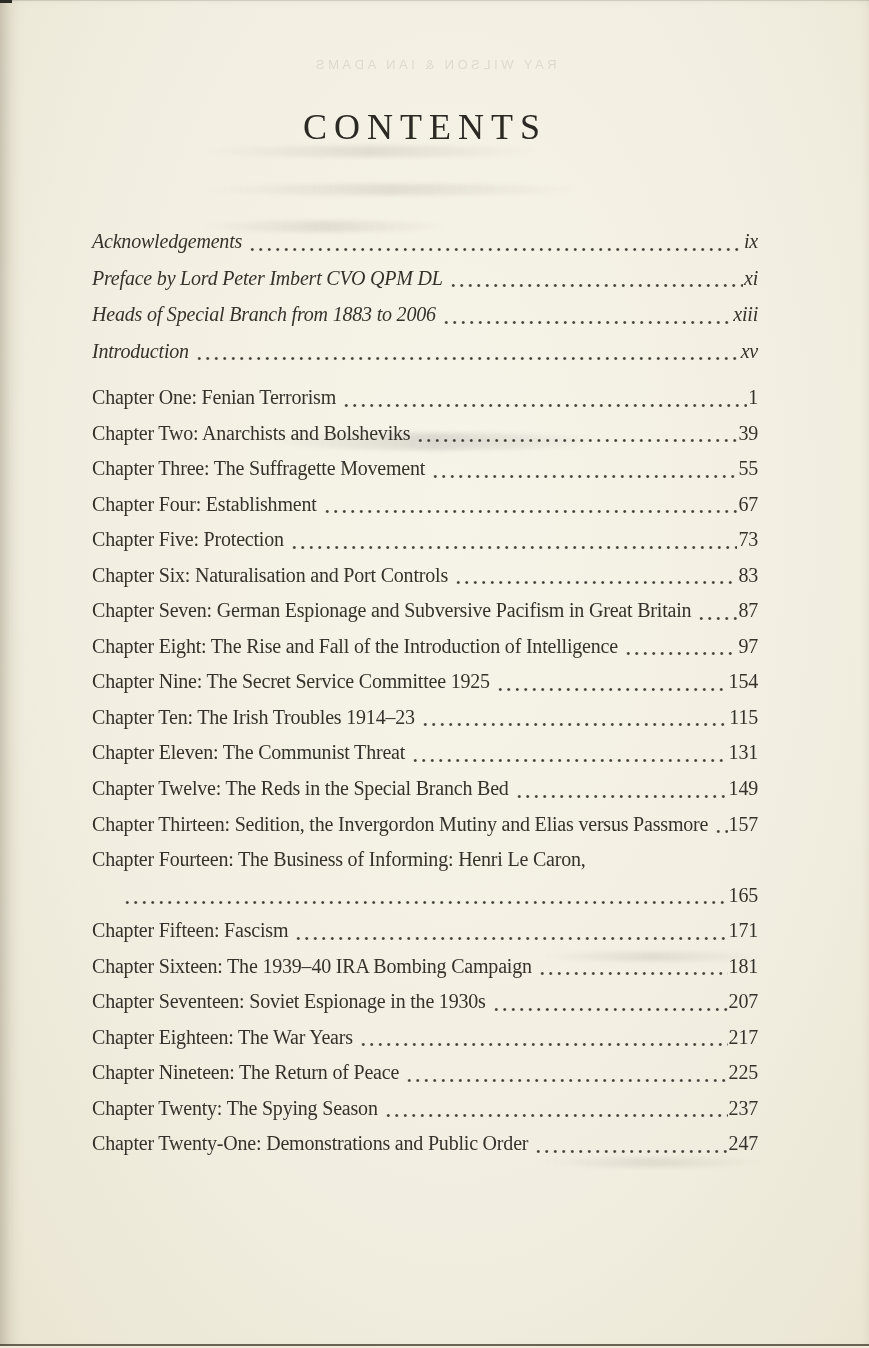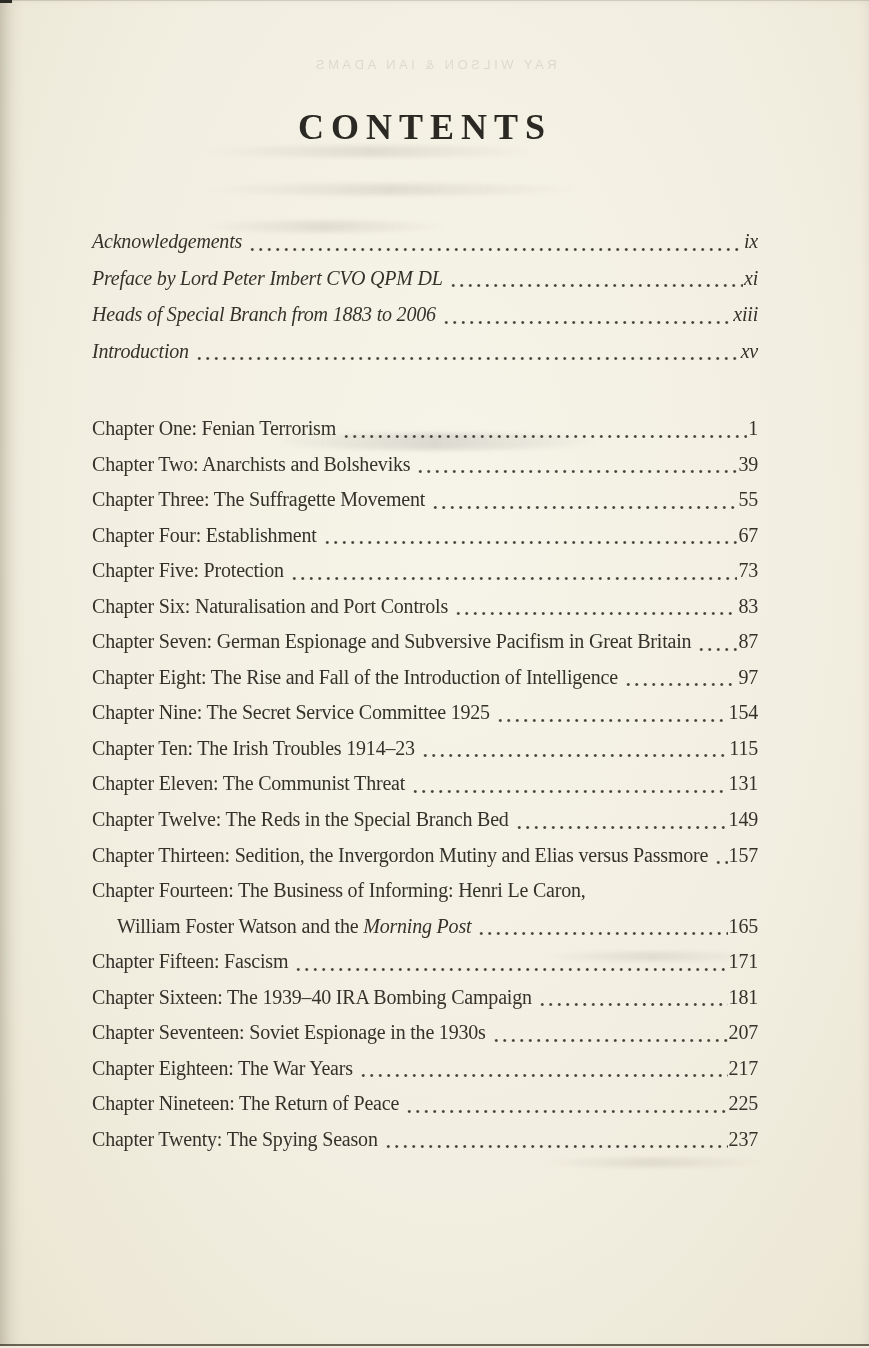--- a/index.html
+++ b/index.html
@@ -49,26 +49,26 @@
   .s4{top:433px;left:265px;width:340px;height:17px;background:linear-gradient(to right, rgba(110,108,100,0), rgba(104,104,104,.18), rgba(110,108,100,0));}
   .s5{top:952px;left:540px;width:225px;height:9px;}
   .s6{top:1158px;left:540px;width:225px;height:9px;}
 
   .title{
     position:absolute;top:109px;left:92px;width:666px;
     text-align:center;
     font-size:36px;line-height:36px;
     letter-spacing:7px;
     color:var(--ink-title);
-    font-weight:700;
+    font-weight:400;
   }
 
   .toc{position:absolute;left:92px;width:666px;color:var(--ink);}
   .front-matter{top:223px;}
-  .chapters{top:411px;}
+  .chapters{top:380px;}
   .front-matter .toc-row{height:36.5px;line-height:36.5px;font-style:italic;}
   .chapters .toc-row{height:35.55px;line-height:35.55px;}
   .toc-row{
     display:flex;align-items:baseline;
     font-size:20px;letter-spacing:-0.2px;
   }
   .toc-row.indent{padding-left:25px;}
   .toc-label{white-space:nowrap;}
   .toc-label .it{font-style:italic;}
   .leader{
@@ -186,21 +186,20 @@
       </div>
       <div class="toc-row">
         <span class="toc-label"><span>Chapter Thirteen: Sedition, the Invergordon Mutiny and Elias versus Passmore</span></span>
         <span class="leader"></span>
         <span class="toc-page">157</span>
       </div>
       <div class="toc-row">
         <span class="toc-label"><span>Chapter Fourteen: The Business of Informing: Henri Le Caron,</span></span>
       </div>
       <div class="toc-row indent">
-        <span class="toc-label"><span>William Foster Watson and the </span><span class="it">Morning Post</span></span>
         <span class="leader"></span>
         <span class="toc-page">165</span>
       </div>
       <div class="toc-row">
         <span class="toc-label"><span>Chapter Fifteen: Fascism</span></span>
         <span class="leader"></span>
         <span class="toc-page">171</span>
       </div>
       <div class="toc-row">
         <span class="toc-label"><span>Chapter Sixteen: The 1939–40 IRA Bombing Campaign</span></span>
@@ -219,18 +218,23 @@
       </div>
       <div class="toc-row">
         <span class="toc-label"><span>Chapter Nineteen: The Return of Peace</span></span>
         <span class="leader"></span>
         <span class="toc-page">225</span>
       </div>
       <div class="toc-row">
         <span class="toc-label"><span>Chapter Twenty: The Spying Season</span></span>
         <span class="leader"></span>
         <span class="toc-page">237</span>
+      </div>
+      <div class="toc-row">
+        <span class="toc-label"><span>Chapter Twenty-One: Demonstrations and Public Order</span></span>
+        <span class="leader"></span>
+        <span class="toc-page">247</span>
       </div>
     </div>
 
   <div class="edge-bottom"></div>
   <div class="edge-bottom-paper"></div>
 </div>
 
 </body></html>

